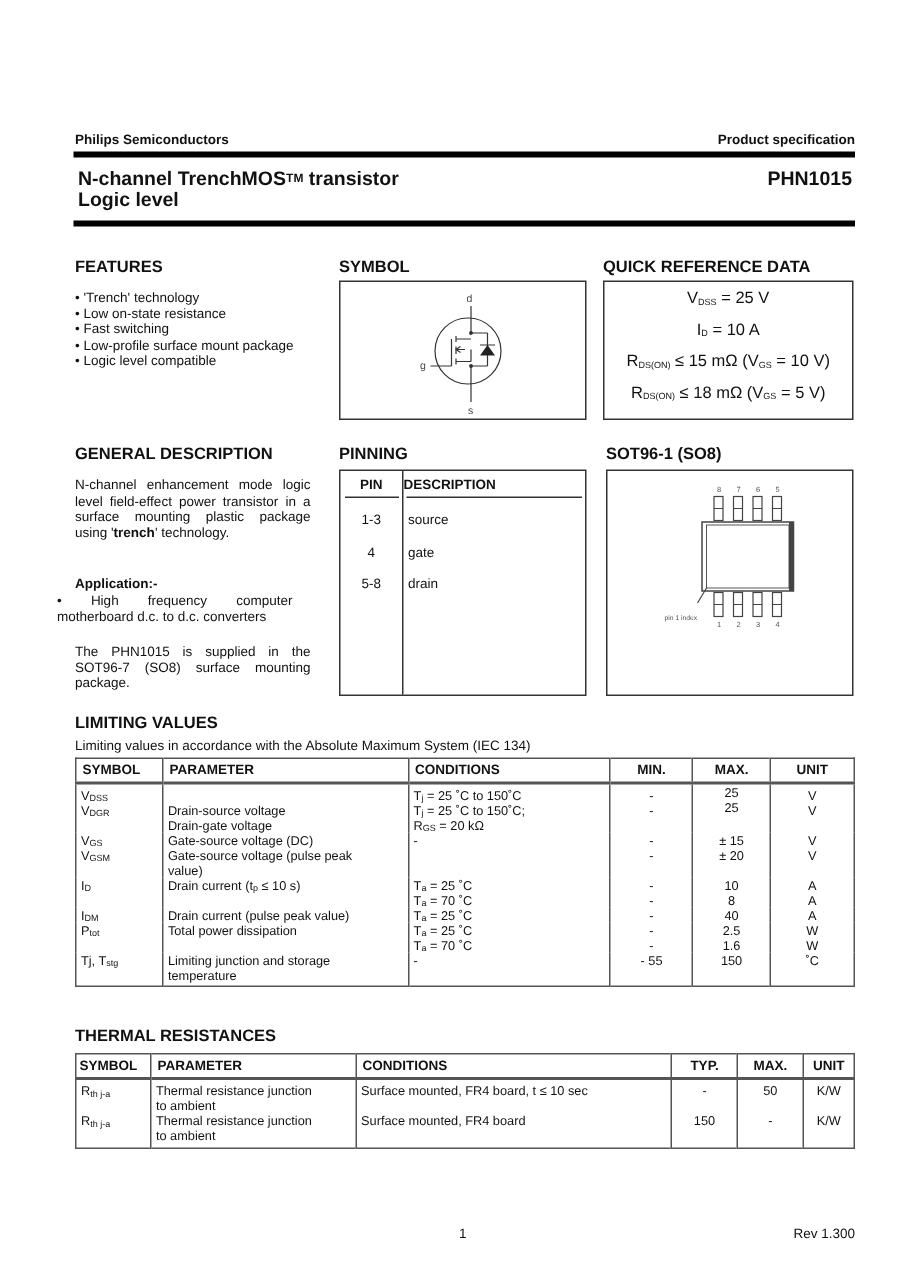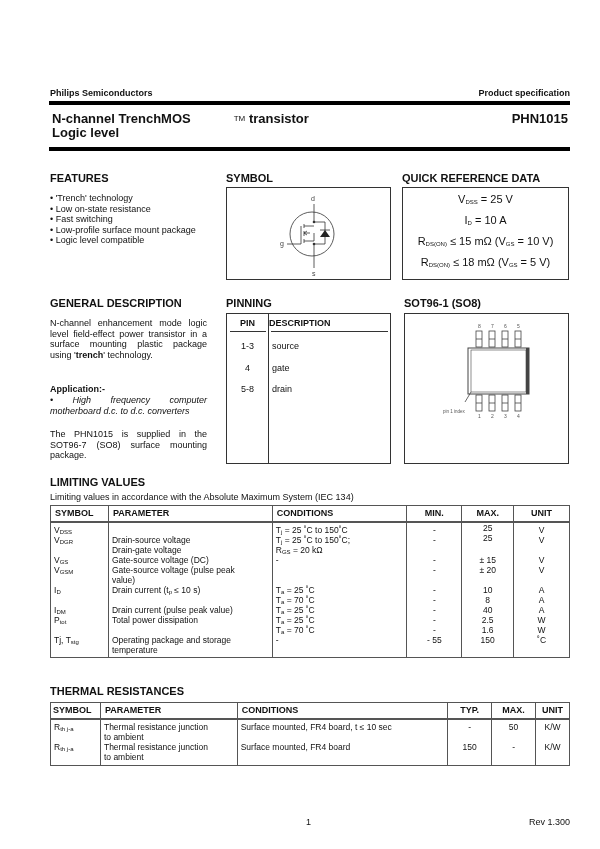--- a/index.html
+++ b/index.html
@@ -24,21 +24,21 @@
   .lv .c { text-align:center; }
   .cell-lines div { height:10px; line-height:10px; white-space:nowrap; }
 </style>
 </head>
 <body>
 
 <div class="abs hdr-small" style="left:50px;">Philips Semiconductors</div>
 <div class="abs hdr-small" style="right:30px;">Product specification</div>
 <div class="abs rule" style="top:101px;"></div>
 <div class="abs title" style="left:52px; top:112px;">
-  <span>N-channel TrenchMOS</span><span style="font-size:8px;font-weight:normal;vertical-align:2px;margin-left:43px;">TM</span><span> transistor</span><br>
+  <span>N-channel TrenchMOS</span><span style="font-size:8px;font-weight:bold;vertical-align:2px;">TM</span><span> transistor</span><br>
   <span>Logic level</span>
 </div>
 <div class="abs title" style="right:32px; top:112px;">PHN1015</div>
 <div class="abs rule" style="top:147px;"></div>
 
 <div class="abs sec" style="left:50px; top:172px;">FEATURES</div>
 <div class="abs txt" style="left:50px; top:193px; width:160px;">
   <div>• 'Trench' technology</div>
   <div>• Low on-state resistance</div>
   <div>• Fast switching</div>
@@ -81,21 +81,21 @@
   <div style="height:21px;"><span>I</span><sub>D</sub><span> = 10 A</span></div>
   <div style="height:21px;"><span>R</span><sub>DS(ON)</sub><span> ≤ 15 mΩ (V</span><sub>GS</sub><span> = 10 V)</span></div>
   <div style="height:21px;"><span>R</span><sub>DS(ON)</sub><span> ≤ 18 mΩ (V</span><sub>GS</sub><span> = 5 V)</span></div>
 </div>
 
 <div class="abs sec" style="left:50px; top:297px;">GENERAL DESCRIPTION</div>
 <div class="abs txt justify" style="left:50px; top:318px; width:157px;">
   <span>N-channel enhancement mode logic level field-effect power transistor in a surface mounting plastic package using '</span><b>trench</b><span>' technology.</span>
 </div>
 <div class="abs txt b" style="left:50px; top:384px;">Application:-</div>
-<div class="abs txt justify" style="left:50px; top:395px; width:157px;font-style:italic;">• High frequency computer motherboard d.c. to d.c. converters</div>
+<div class="abs txt justify" style="left:38px; top:395px; width:157px;">• High frequency computer motherboard d.c. to d.c. converters</div>
 <div class="abs txt justify" style="left:50px; top:429px; width:157px;">The PHN1015 is supplied in the SOT96-7 (SO8) surface mounting package.</div>
 
 <div class="abs sec" style="left:226px; top:297px;">PINNING</div>
 <div class="abs box" style="left:226px; top:313px; width:165px; height:151px;">
   <div class="abs" style="left:41px; top:0; width:1px; height:149px; background:#333;"></div>
   <div class="abs" style="left:3px; top:17px; width:36px; height:1px; background:#333;"></div>
   <div class="abs" style="left:44px; top:17px; width:117px; height:1px; background:#333;"></div>
   <div class="abs b" style="left:0; top:4px; width:41px; text-align:center; font-size:9px;">PIN</div>
   <div class="abs b" style="left:42px; top:4px; width:121px; text-align:left; font-size:9px;">DESCRIPTION</div>
   <div class="abs txt" style="left:0; top:27px; width:41px; text-align:center;">1-3</div>
@@ -287,21 +287,21 @@
         <td class="cell-lines c" style="border-right: none;">
           <div>W</div>
           <div>W</div>
         </td>
       </tr>
       <tr>
         <td class="cell-lines " style="padding-bottom: 2px;">
           <div>Tj, T<sub>stg</sub></div>
         </td>
         <td class="cell-lines " style="padding-bottom: 2px;">
-          <div>Operating package and storage</div>
+          <div>Limiting junction and storage</div>
           <div>temperature</div>
         </td>
         <td class="cell-lines " style="padding-bottom: 2px;">
           <div>-</div>
         </td>
         <td class="cell-lines c" style="padding-bottom: 2px;">
           <div>- 55</div>
         </td>
         <td class="cell-lines c" style="padding-bottom: 2px;">
           <div>150</div>

